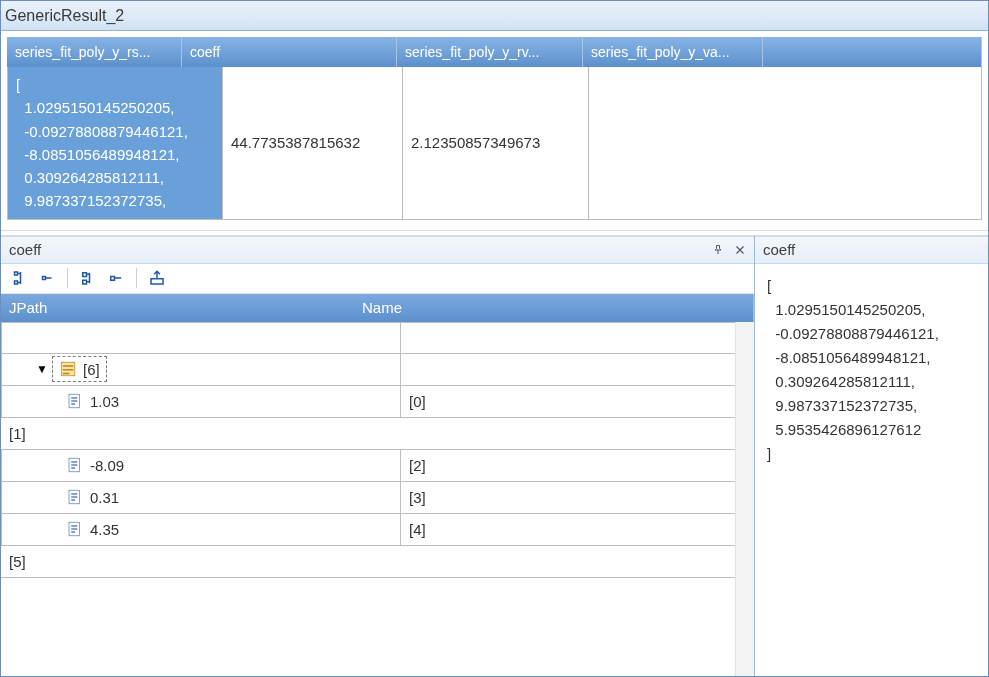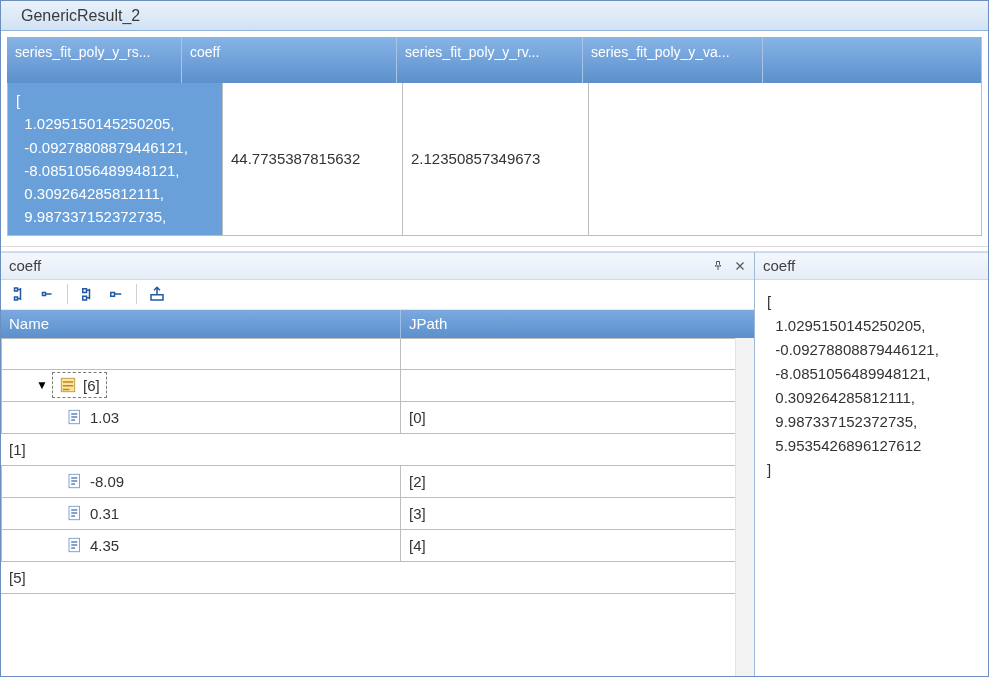--- a/index.html
+++ b/index.html
@@ -1,25 +1,25 @@
 <!DOCTYPE html>
 <html><head>
 <meta charset="utf-8">
 <style>
   * { box-sizing: border-box; margin: 0; padding: 0; }
   body { font-family: "Segoe UI", Tahoma, sans-serif; font-size: 14px; background: #fff; color: #333; width: 989px; height: 677px; overflow: hidden; }
 
   .outer { width: 989px; height: 677px; display: flex; flex-direction: column; border: 1px solid #6b8ebf; }
 
   
-  .top-title { height: 30px; line-height: 30px; padding-left: 20px; font-size: 16px; color: #3a3a3a;
+  .top-title { height: 30px; line-height: 30px; padding-left: 4px; font-size: 16px; color: #3a3a3a;
     background: linear-gradient(#eaf2fb, #d1e2f4); border-bottom: 1px solid #8fb3d9; }
   .top-body { padding: 6px 6px 10px 6px; }
   .grid-header { display: flex; overflow: hidden; }
-  .gh-cell { height: 46px; line-height: 30px; font-size: 14px; color: #fff; background: linear-gradient(#87b4e6,#5c90cc);
+  .gh-cell { height: 30px; line-height: 30px; font-size: 14px; color: #fff; background: linear-gradient(#87b4e6,#5c90cc);
     border-right: 1px solid #a9c4e4; padding: 0 8px; white-space: nowrap; overflow: hidden; text-overflow: ellipsis; }
   .gh1 { flex: 0 0 175px; } .gh2 { flex: 0 0 215px; } .gh3 { flex: 0 0 180px; } .gh4 { flex: 0 0 186px; } .gh5 { flex: 1 1 auto; }
   .grid-row { display: flex; border: 1px solid #bdbdbd; border-top: none; font-size: 15px; color: #333; }
   .gr-cell { border-right: 1px solid #bdbdbd; padding: 6px 8px; display: flex; align-items: center; background: #fff; min-height: 145px; }
   .gr-cell:last-child { border-right: none; }
   .cell-sel { background: #6aa0da; color: #fff; align-items: flex-start; }
   .cell-sel .coeff-lines { white-space: pre; font-size: 15px; line-height: 1.55; }
 
   
   .splitter { height: 6px; background: #fff; border-top: 1px solid #dcdcdc; border-bottom: 1px solid #dcdcdc; cursor: row-resize; }
@@ -135,22 +135,22 @@
         <span class="tb-sep"></span>
         <span class="tb-btn">
             <svg viewBox="0 0 24 24" fill="none" stroke="currentColor" stroke-width="2">
               <rect x="4" y="13" width="16" height="7"></rect>
               <path d="M12 3v10M8 7l4-4 4 4"></path>
             </svg>
           </span>
       </div>
 
       <div class="tree-header">
+        <div class="th-cell th2">JPath</div>
         <div class="th-cell th1">Name</div>
-        <div class="th-cell th2">JPath</div>
       </div>
 
       <div class="tree-body" id="tree-body">
           <div class="tree-row blank-top">
             <div class="tr-name"></div>
             <div class="tr-jpath"></div>
           </div>
           <div class="tree-row">
             <div class="tr-name">
               <span class="indent1"></span>

